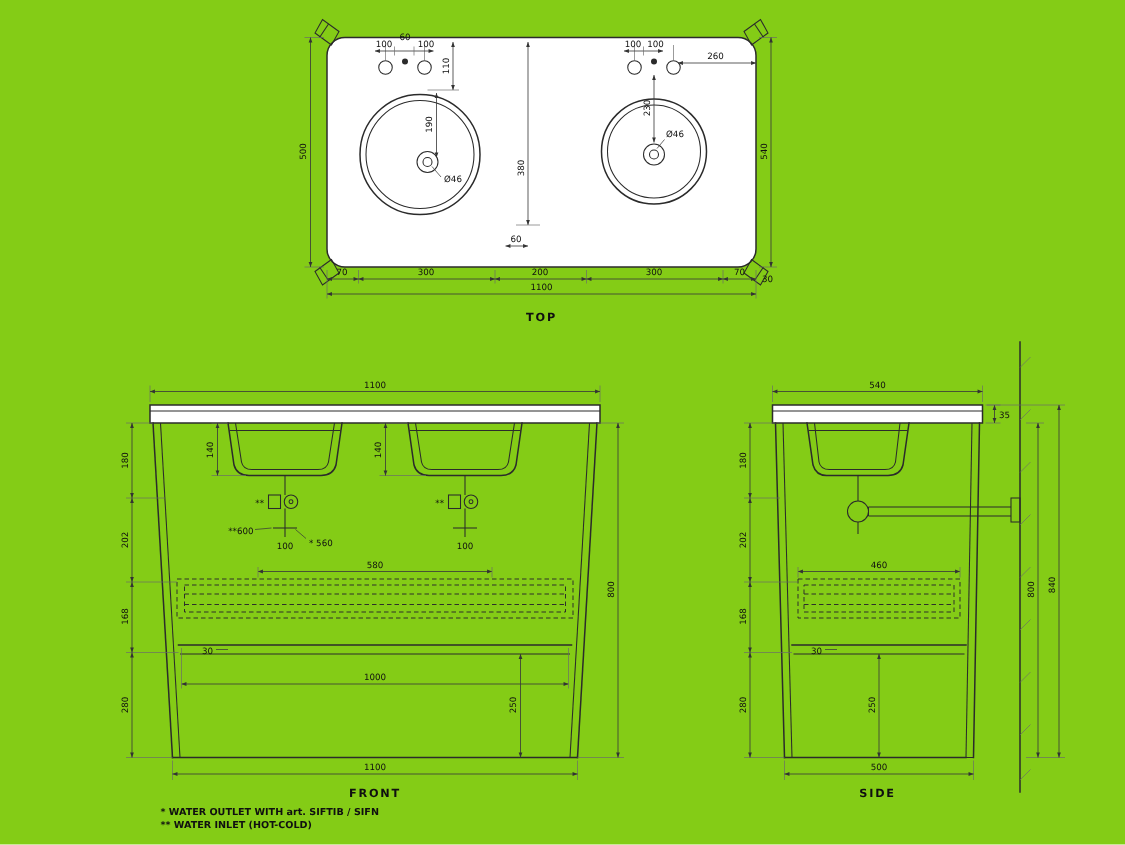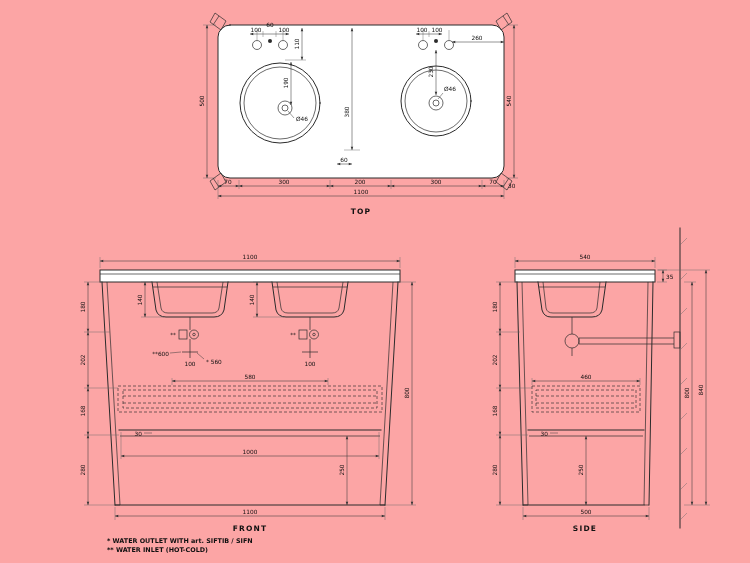--- a/index.html
+++ b/index.html
@@ -1,16 +1,16 @@
 <!DOCTYPE html>
 <html><head>
 <meta charset="utf-8">
 <style>
   html,body{margin:0;padding:0;background:#ffffff;}
-  #stage{position:relative;width:750px;height:563px;background:#fca5a5;overflow:hidden;
+  #stage{position:relative;width:750px;height:563px;background:#84cc16;overflow:hidden;
          font-family:"DejaVu Sans",sans-serif;}
   svg{position:absolute;left:0;top:0;}
   .geo{stroke:#2b2b2b;stroke-width:1;fill:none;stroke-linecap:square;}
   .geo2{stroke:#2b2b2b;stroke-width:.7;fill:none;}
   .fillw{fill:#ffffff;}
   .dash{stroke:#2b2b2b;stroke-width:.65;fill:none;stroke-dasharray:3 2;}
   .dim{stroke:#3a3a3a;stroke-width:.55;fill:none;
        marker-start:url(#arr);marker-end:url(#arr);}
   .ext{stroke:#6a6a6a;stroke-width:.45;fill:none;}
   .ldr{stroke:#3a3a3a;stroke-width:.5;fill:none;}

